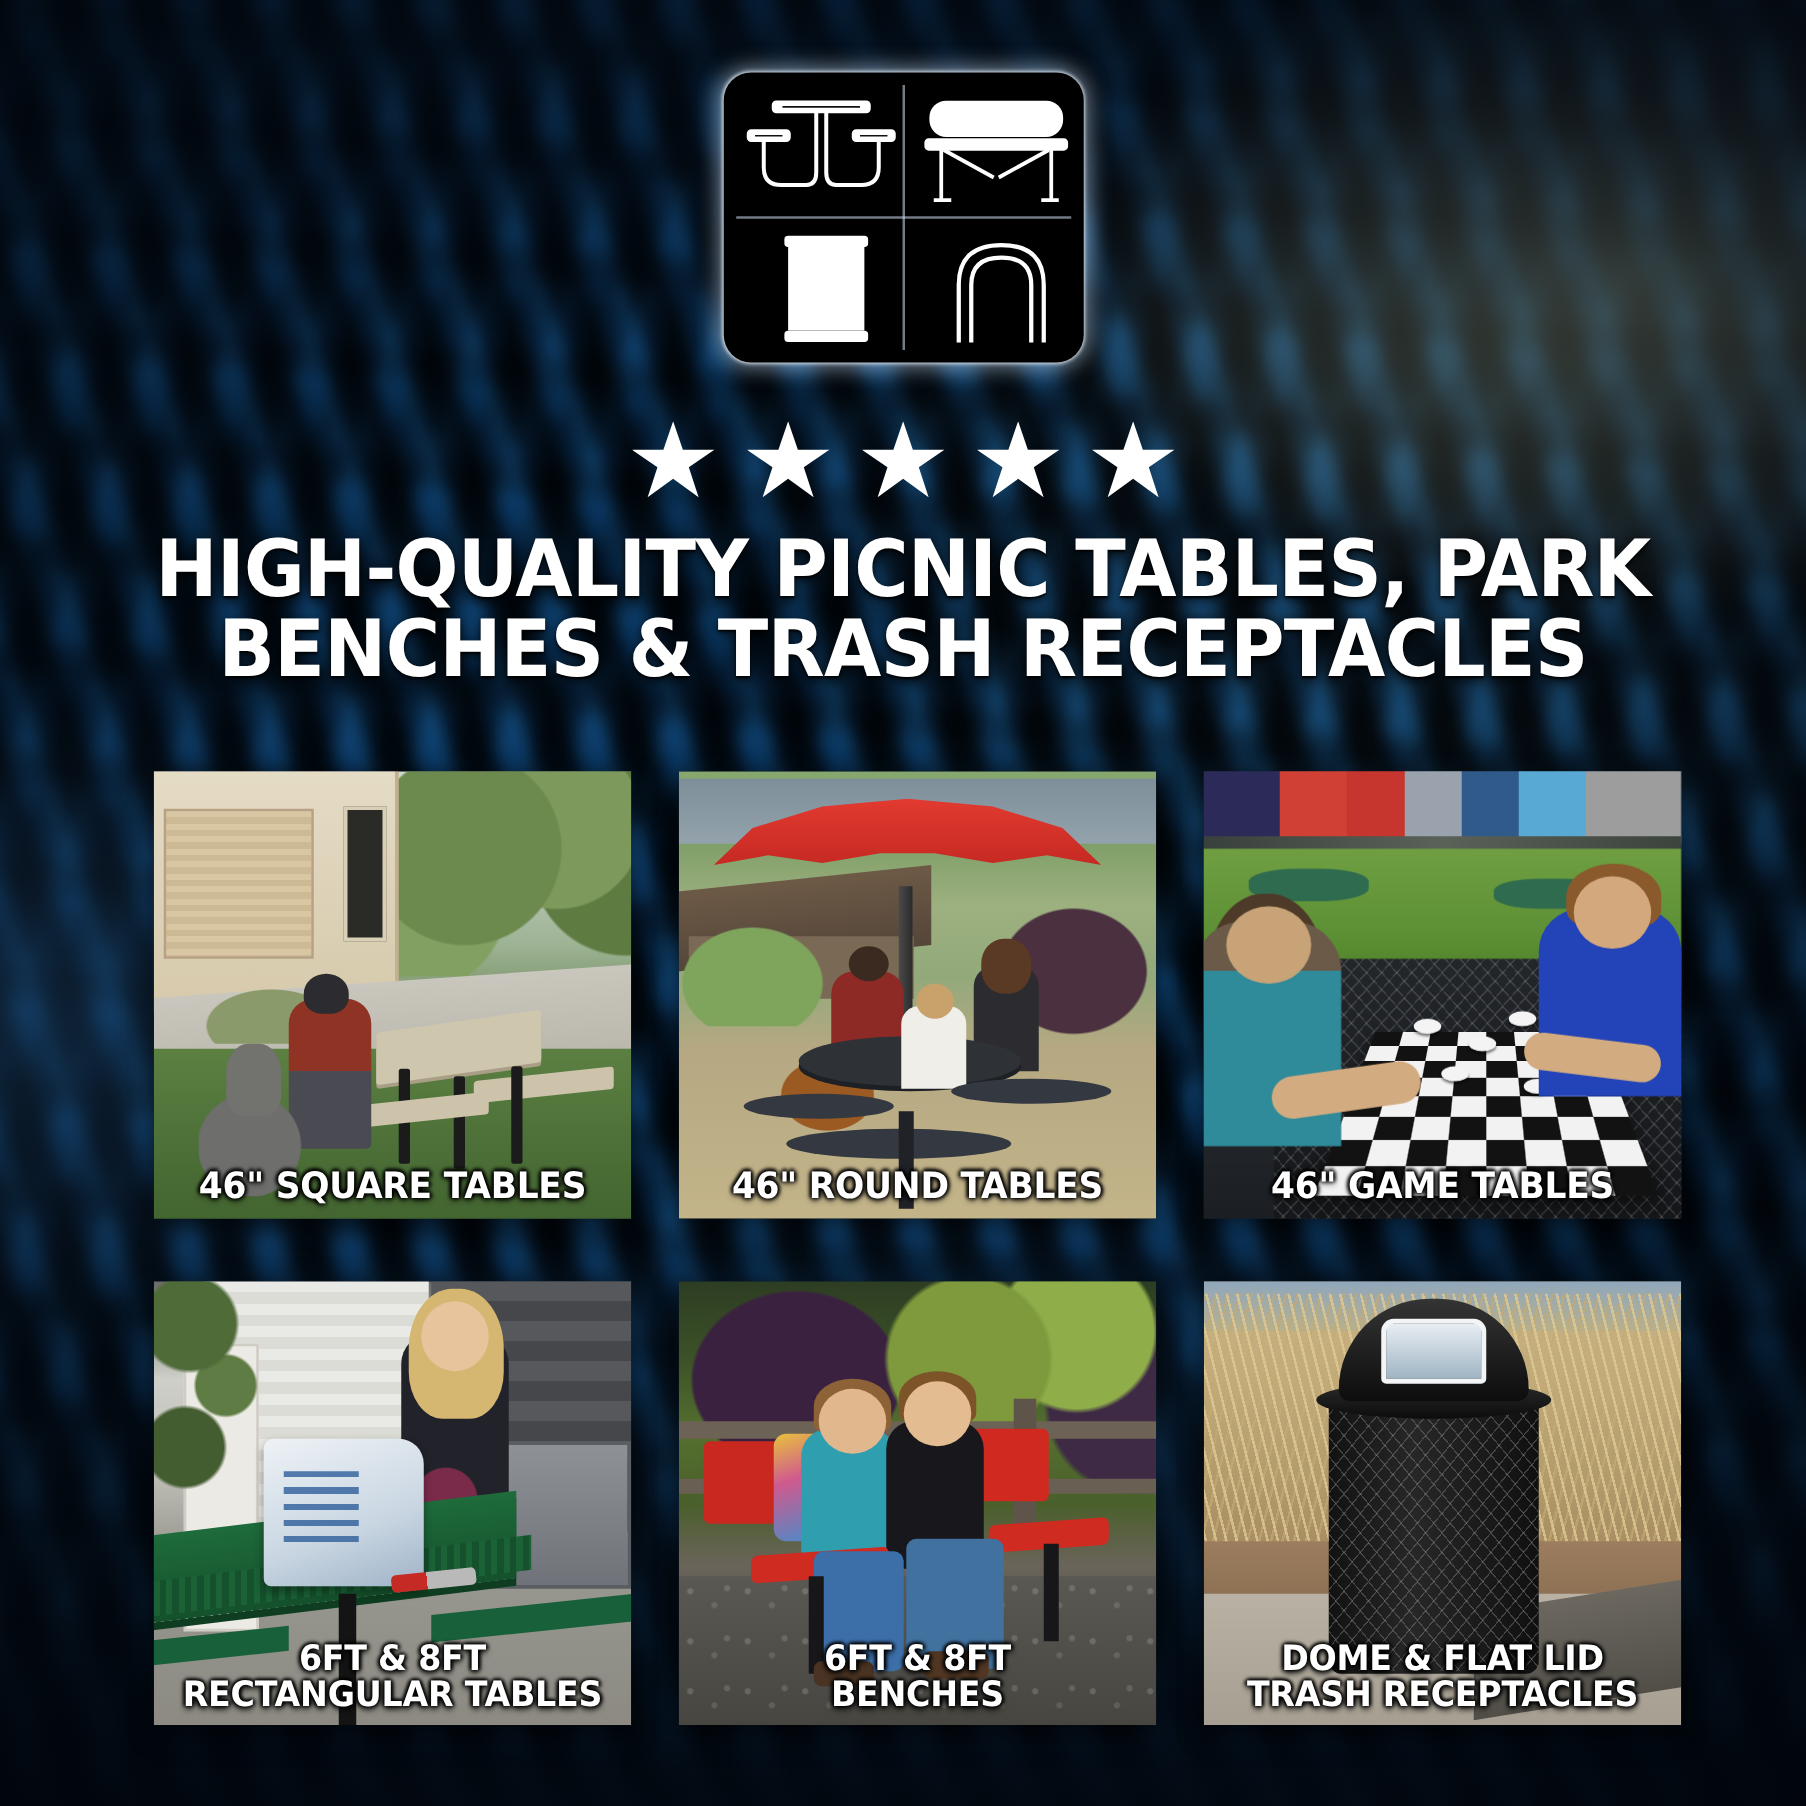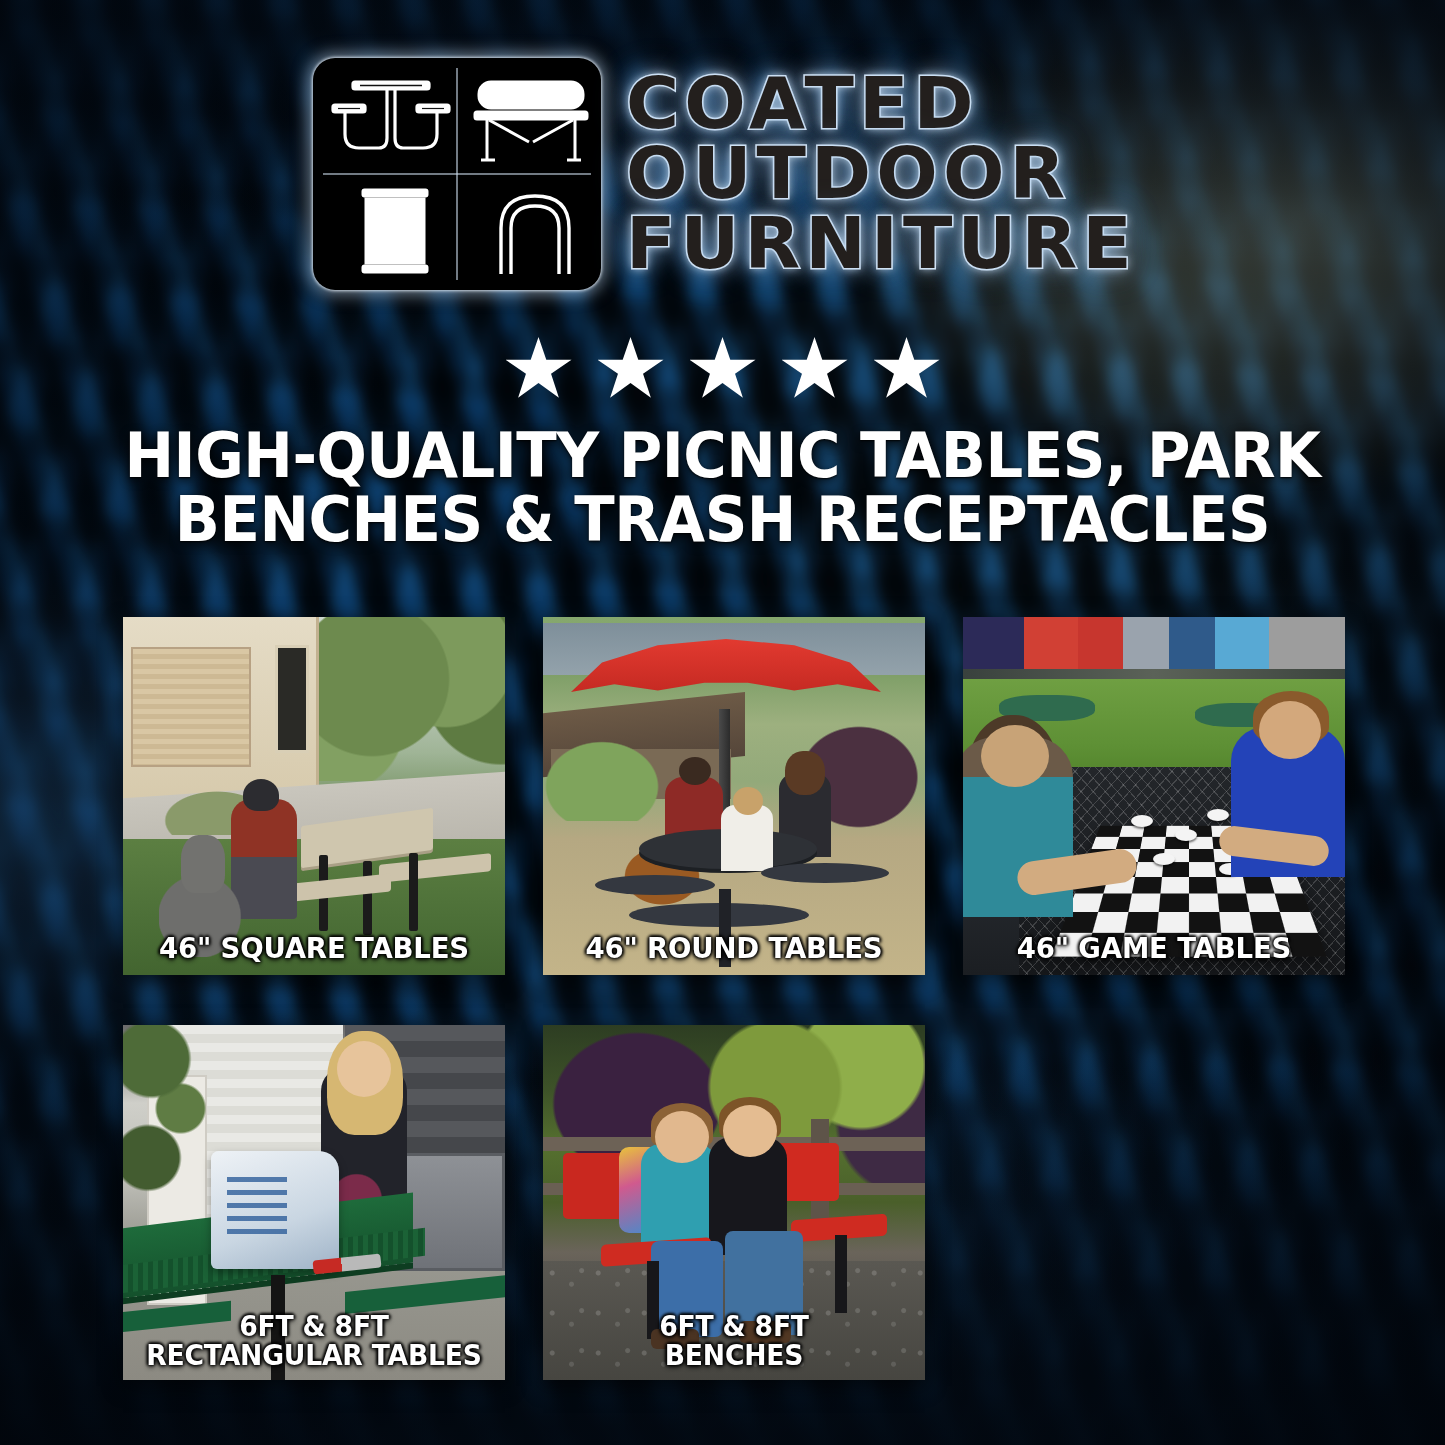--- a/index.html
+++ b/index.html
@@ -341,25 +341,20 @@
         <rect x="7" y="13" width="58" height="64" fill="#fff"></rect>
         <rect x="4" y="80" width="64" height="6" rx="1.5" fill="#fff"></rect>
       </svg>
 
       <svg class="q" style="left:178px;top:130px;" width="88" height="88" viewBox="0 0 88 88" fill="none" stroke="#ffffff" stroke-width="3.4">
         <path d="M10 86 V40 Q10 8 44 8 Q78 8 78 40 V86"></path>
         <path d="M20 86 V40 Q20 18 44 18 Q68 18 68 40 V86"></path>
       </svg>
     </div>
 
-    <div class="wordmark">
-      <div class="wm-line wm-1">COATED</div>
-      <div class="wm-line wm-2">OUTDOOR</div>
-      <div class="wm-line wm-3">FURNITURE</div>
-    </div>
   </div>
 
   <div class="stars">
     <div class="star"></div>
     <div class="star"></div>
     <div class="star"></div>
     <div class="star"></div>
     <div class="star"></div>
   </div>
 
@@ -499,15 +494,32 @@
         <div class="abs jeansA"></div>
         <div class="abs jeansB"></div>
         <div class="abs legs"></div>
         <div class="abs shoeA"></div>
         <div class="abs shoeB"></div>
       </div>
       <div class="cap two">6FT &amp; 8FT
 BENCHES</div>
     </div>
 
+    <div class="tile t6">
+      <div class="photo blurfx">
+        <div class="abs bgsky"></div>
+        <div class="abs sky6"></div>
+        <div class="abs grassdry"></div>
+        <div class="abs dirt"></div>
+        <div class="abs walk"></div>
+        <div class="abs curb"></div>
+        <div class="abs can"></div>
+        <div class="abs canmesh"></div>
+        <div class="abs rim"></div>
+        <div class="abs dome"></div>
+        <div class="abs slot"></div>
+      </div>
+      <div class="cap two">DOME &amp; FLAT LID
+TRASH RECEPTACLES</div>
+    </div>
 
   </div>
 </div>
 
 </body></html>

